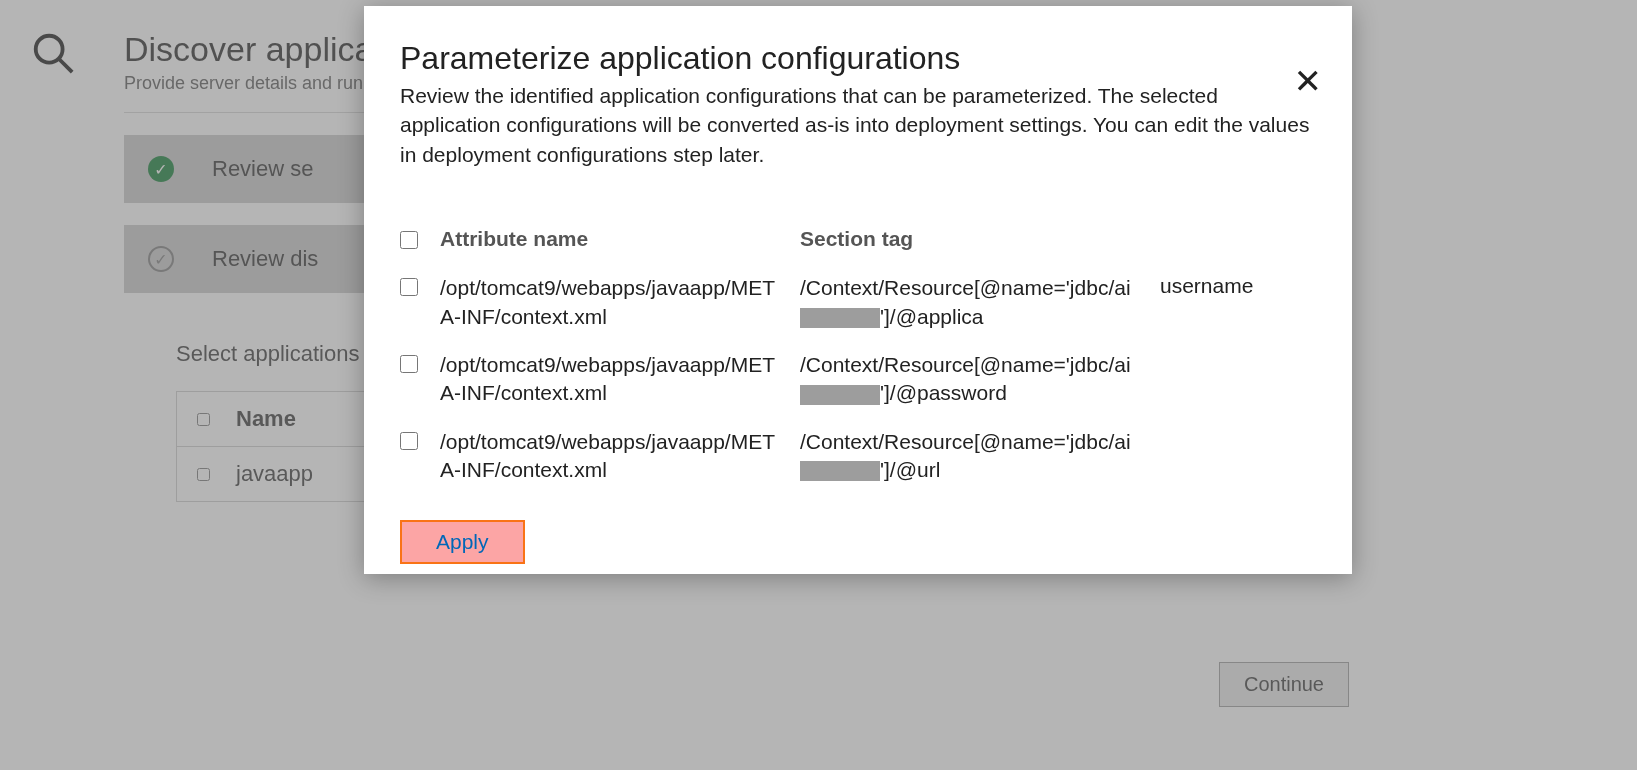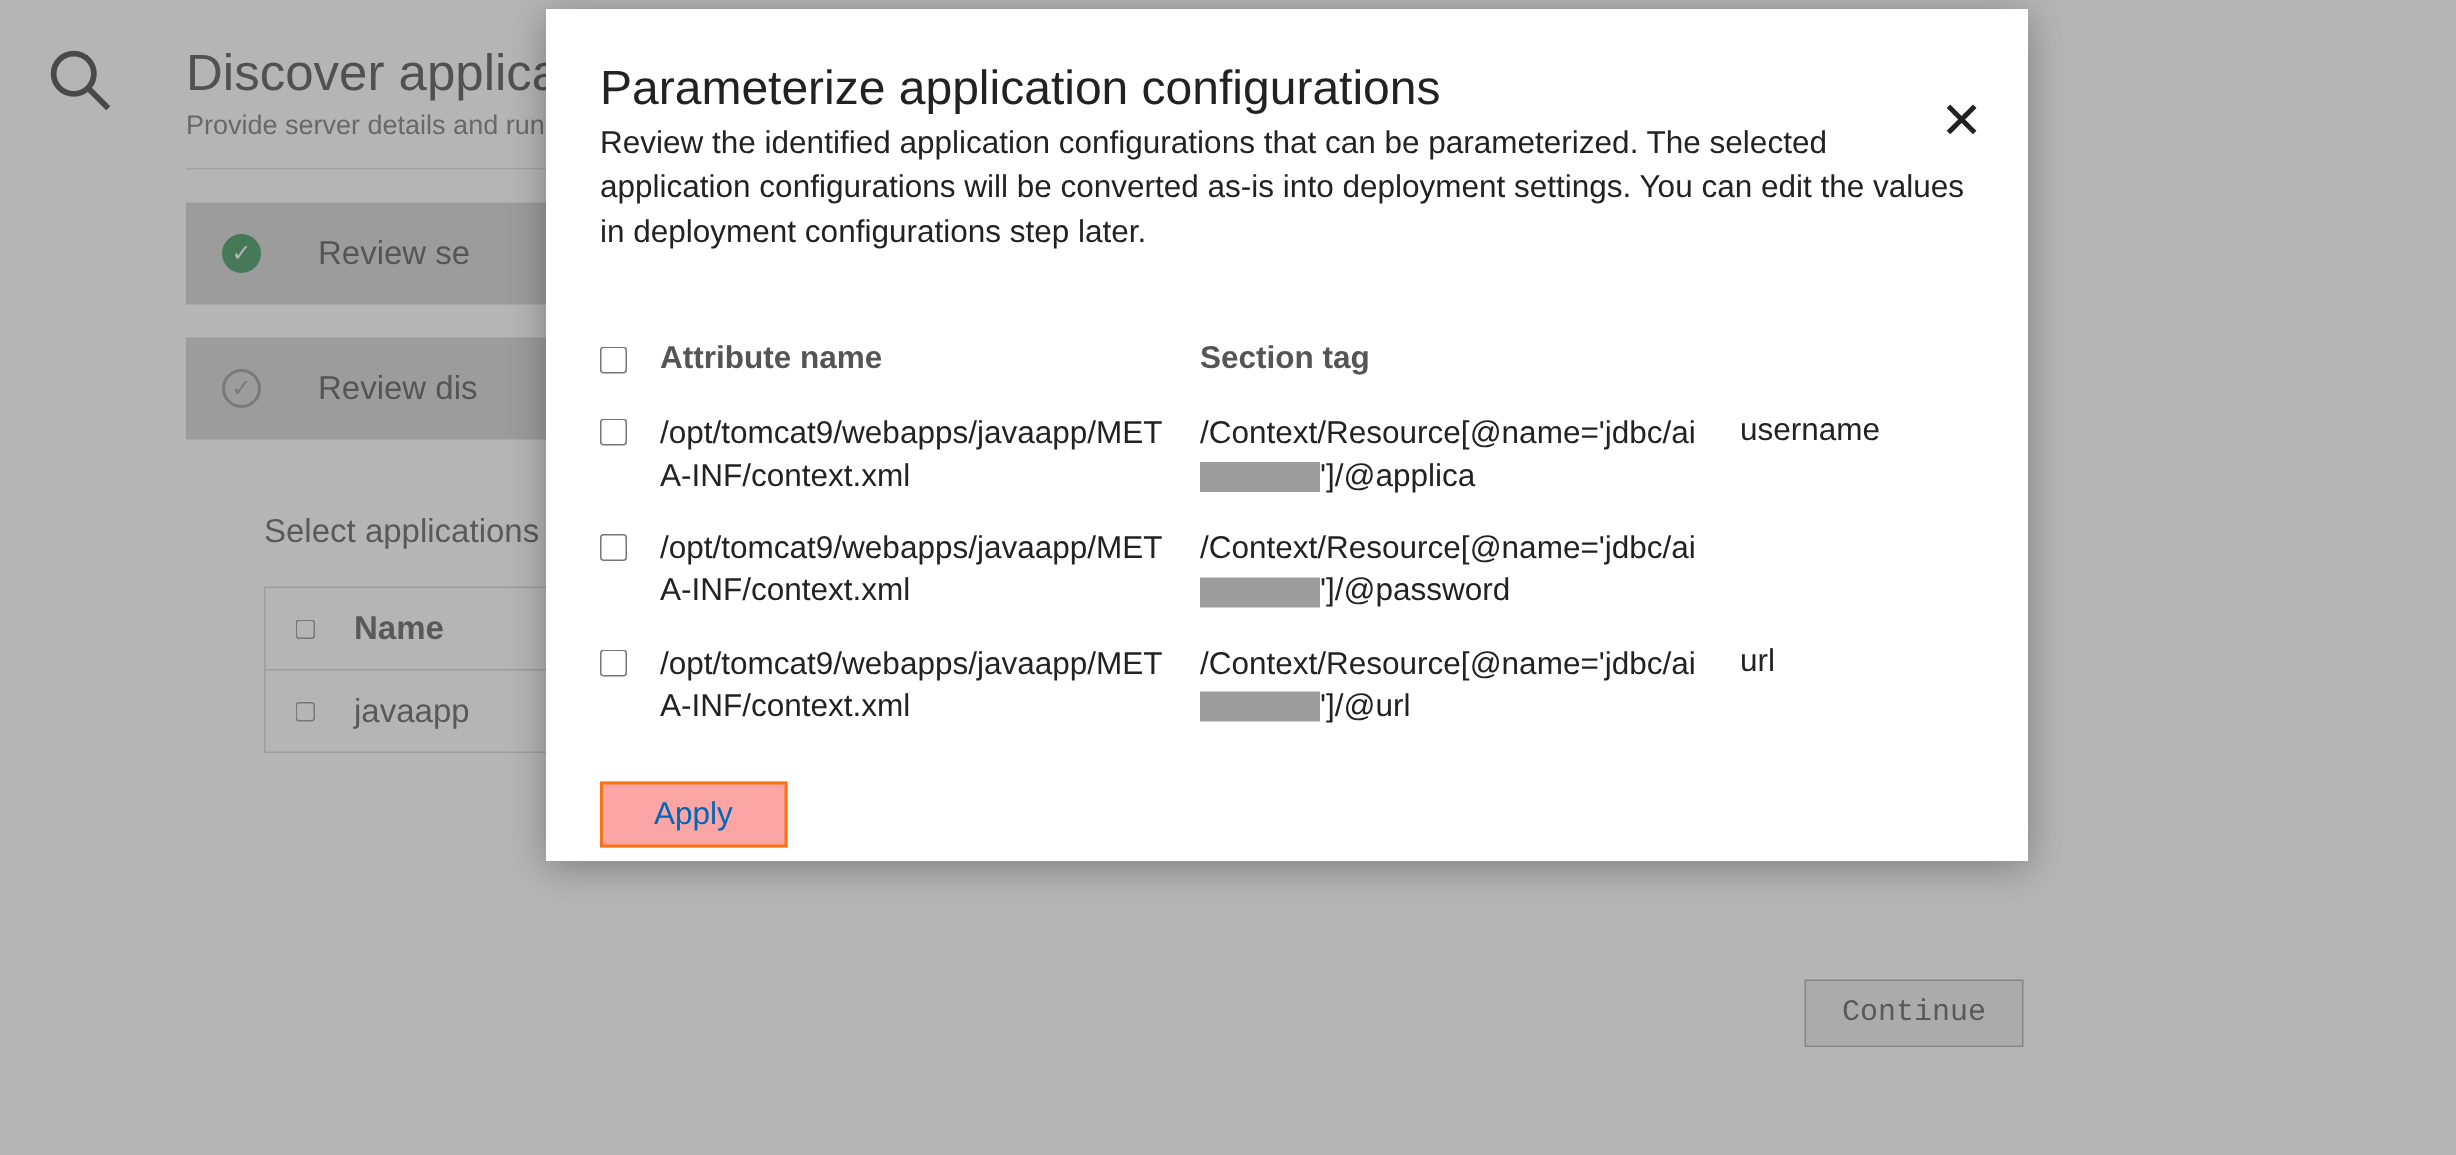--- a/index.html
+++ b/index.html
@@ -21,21 +21,21 @@
   .bg-divider { height: 1px; background: #d6d6d6; margin: 18px 0 22px 0; width: 1200px; }
   .step-row { display: flex; align-items: center; gap: 38px; width: 1200px; height: 68px; background: #c8c8c8; margin-bottom: 22px; padding-left: 24px; font-size: 22px; color: #2a2a2a; }
   .step-circle { width: 26px; height: 26px; border-radius: 50%; display: flex; align-items: center; justify-content: center; }
   .step-circle.done { background: #0b7a2f; color: #fff; font-size: 16px; }
   .step-circle.outline { border: 2px solid #7a7a7a; color: #7a7a7a; font-size: 16px; }
   .bg-select-apps { font-size: 22px; margin: 48px 0 24px 52px; }
   .bg-table { margin-left: 52px; width: 1080px; border: 1px solid #ccc; }
   .bg-table-head, .bg-table-row { display: flex; align-items: center; padding: 14px 20px; gap: 26px; font-size: 22px; }
   .bg-table-head { border-bottom: 1px solid #ccc; font-weight: 600; }
   .bg-table-row .link { color: #4b3dc4; text-decoration: underline; margin-left: auto; padding-right: 40px; }
-  .bg-bottom-bar { position: absolute; left: 160px; right: 270px; bottom: 55px; height: 62px; display: flex; align-items: flex-start; justify-content: flex-end; padding-right: 18px; font-family: Liberation Mono, monospace; }
+  .bg-bottom-bar { position: absolute; left: 160px; right: 270px; bottom: 55px; height: 62px; display: flex; align-items: center; justify-content: flex-end; padding-right: 18px; }
   .continue-btn { border: 1px solid #9a9a9a; background: #e9e9e9; padding: 10px 24px; font-size: 20px; color: #333; cursor: pointer; font-family: inherit; }
 
   
   .dim-overlay { position: absolute; inset: 0; background: rgba(120,120,120,0.55); pointer-events: none; }
 
   
   .modal {
     position: absolute;
     left: 364px; top: 6px;
     width: 988px; height: 568px;
@@ -137,18 +137,17 @@
       </div>
     </div>
 
     <div class="param-row">
       <div><input type="checkbox" style=""></div>
       <div class="col-file">/opt/tomcat9/webapps/javaapp/META-INF/context.xml</div>
       <div class="col-section">
         <span>/Context/Resource[@name='jdbc/ai</span><br>
         <span class="redact"></span><span>']/@url</span>
       </div>
-      <div>url</div>
     </div>
   </div>
 
   <button class="apply-btn">Apply</button>
 </div>
 
 </body></html>

